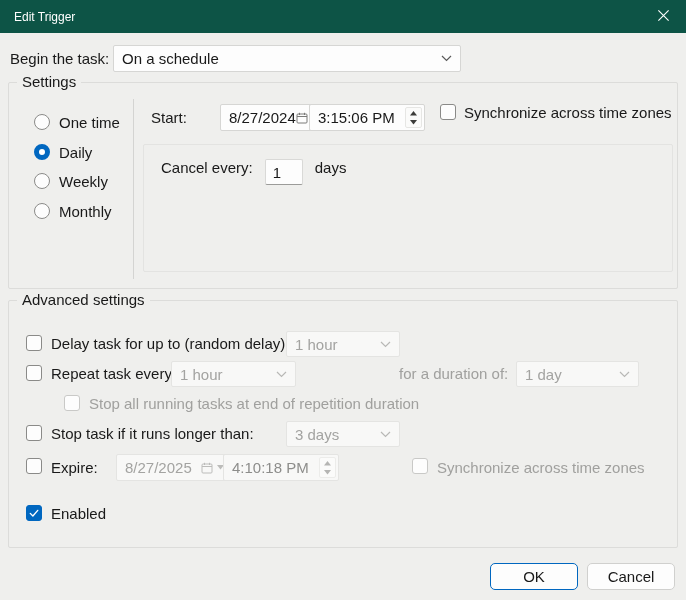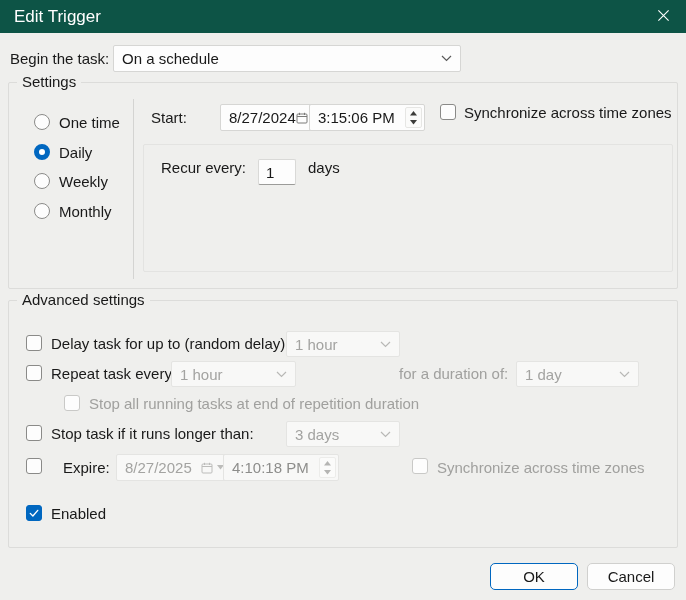--- a/index.html
+++ b/index.html
@@ -7,21 +7,21 @@
   body {
     font-family: "Liberation Sans", "DejaVu Sans", sans-serif;
     font-size: 15px;
     color: #191919;
     background: #efefed;
   }
   #dialog { position: relative; width: 686px; height: 600px; background:#efefed; overflow:hidden; }
 
   
   .titlebar { position:absolute; left:0; top:0; width:686px; height:33px; background:#0d5446; display:flex; align-items:center; }
-  .titlebar .title { color:#ffffff; font-size:17px; padding-left:14px; }
+  .titlebar .title { color:#ffffff; font-size:12px; padding-left:14px; }
   .close-btn { position:absolute; right:0; top:0; width:46px; height:33px; display:flex; align-items:center; justify-content:center; cursor:default; }
 
   
   .label { line-height:27px; white-space:nowrap; }
   .gray  { color:#a0a09e; }
 
   .field {
     position:absolute; height:27px; background:#fdfdfd;
     border:1px solid #d6d6d4; border-radius:2px;
     display:flex; align-items:center; overflow:hidden;
@@ -150,21 +150,21 @@
           </svg>
       </span>
     </div>
     <div class="flexrow" style="left:431px; top:21px; height:27px; gap:8px;">
       <span class="checkbox"></span>
       <span>Synchronize across time zones</span>
     </div>
 
     <div style="position:absolute; left:134px; top:61px; width:530px; height:128px; border:1px solid #e3e3e1; border-radius:2px;">
       <div class="flexrow" style="left:17px; top:14px; gap:12px; height:26px;">
-        <span>Recur every:</span>
+        <span>Cancel every:</span>
         <input class="num" value="1" style="">
         <span>days</span>
       </div>
     </div>
   </div>
 
   <div class="grp" style="left:8px; right:8px; top:300px; height:248px;">
     <span class="legend">Advanced settings</span>
 
     <span class="checkbox" style="position:absolute; left:17px; top:34px;"></span>
@@ -206,21 +206,21 @@
     <div class="field disabled" style="left:277px; top:120px; width:114px; height:26px;">
       <span class="val">3 days</span>
       <span class="chev">
         <svg width="11" height="7" viewBox="0 0 11 7">
             <path d="M1 1 L5.5 5.5 L10 1" stroke="currentColor" stroke-width="1.2" fill="none"></path>
           </svg>
       </span>
     </div>
 
     <span class="checkbox" style="position:absolute; left:17px; top:157px;"></span>
-    <div class="label" style="position:absolute; left:54px; top:153px;">Expire:</div>
+    <div class="label" style="position:absolute; left:42px; top:153px;">Expire:</div>
     <div class="field disabled" style="left:107px; top:153px; width:116px;">
       <span class="val">8/27/2025</span>
       <span class="calgroup">
         <svg width="12" height="12" viewBox="0 0 12 12">
             <rect x="1" y="2" width="10" height="9" rx="1" fill="none" stroke="currentColor"></rect>
             <line x1="1" y1="4.5" x2="11" y2="4.5" stroke="currentColor"></line>
             <line x1="3.5" y1="0.8" x2="3.5" y2="3" stroke="currentColor"></line>
             <line x1="8.5" y1="0.8" x2="8.5" y2="3" stroke="currentColor"></line>
           </svg>
         <svg width="7" height="5" viewBox="0 0 7 5">

